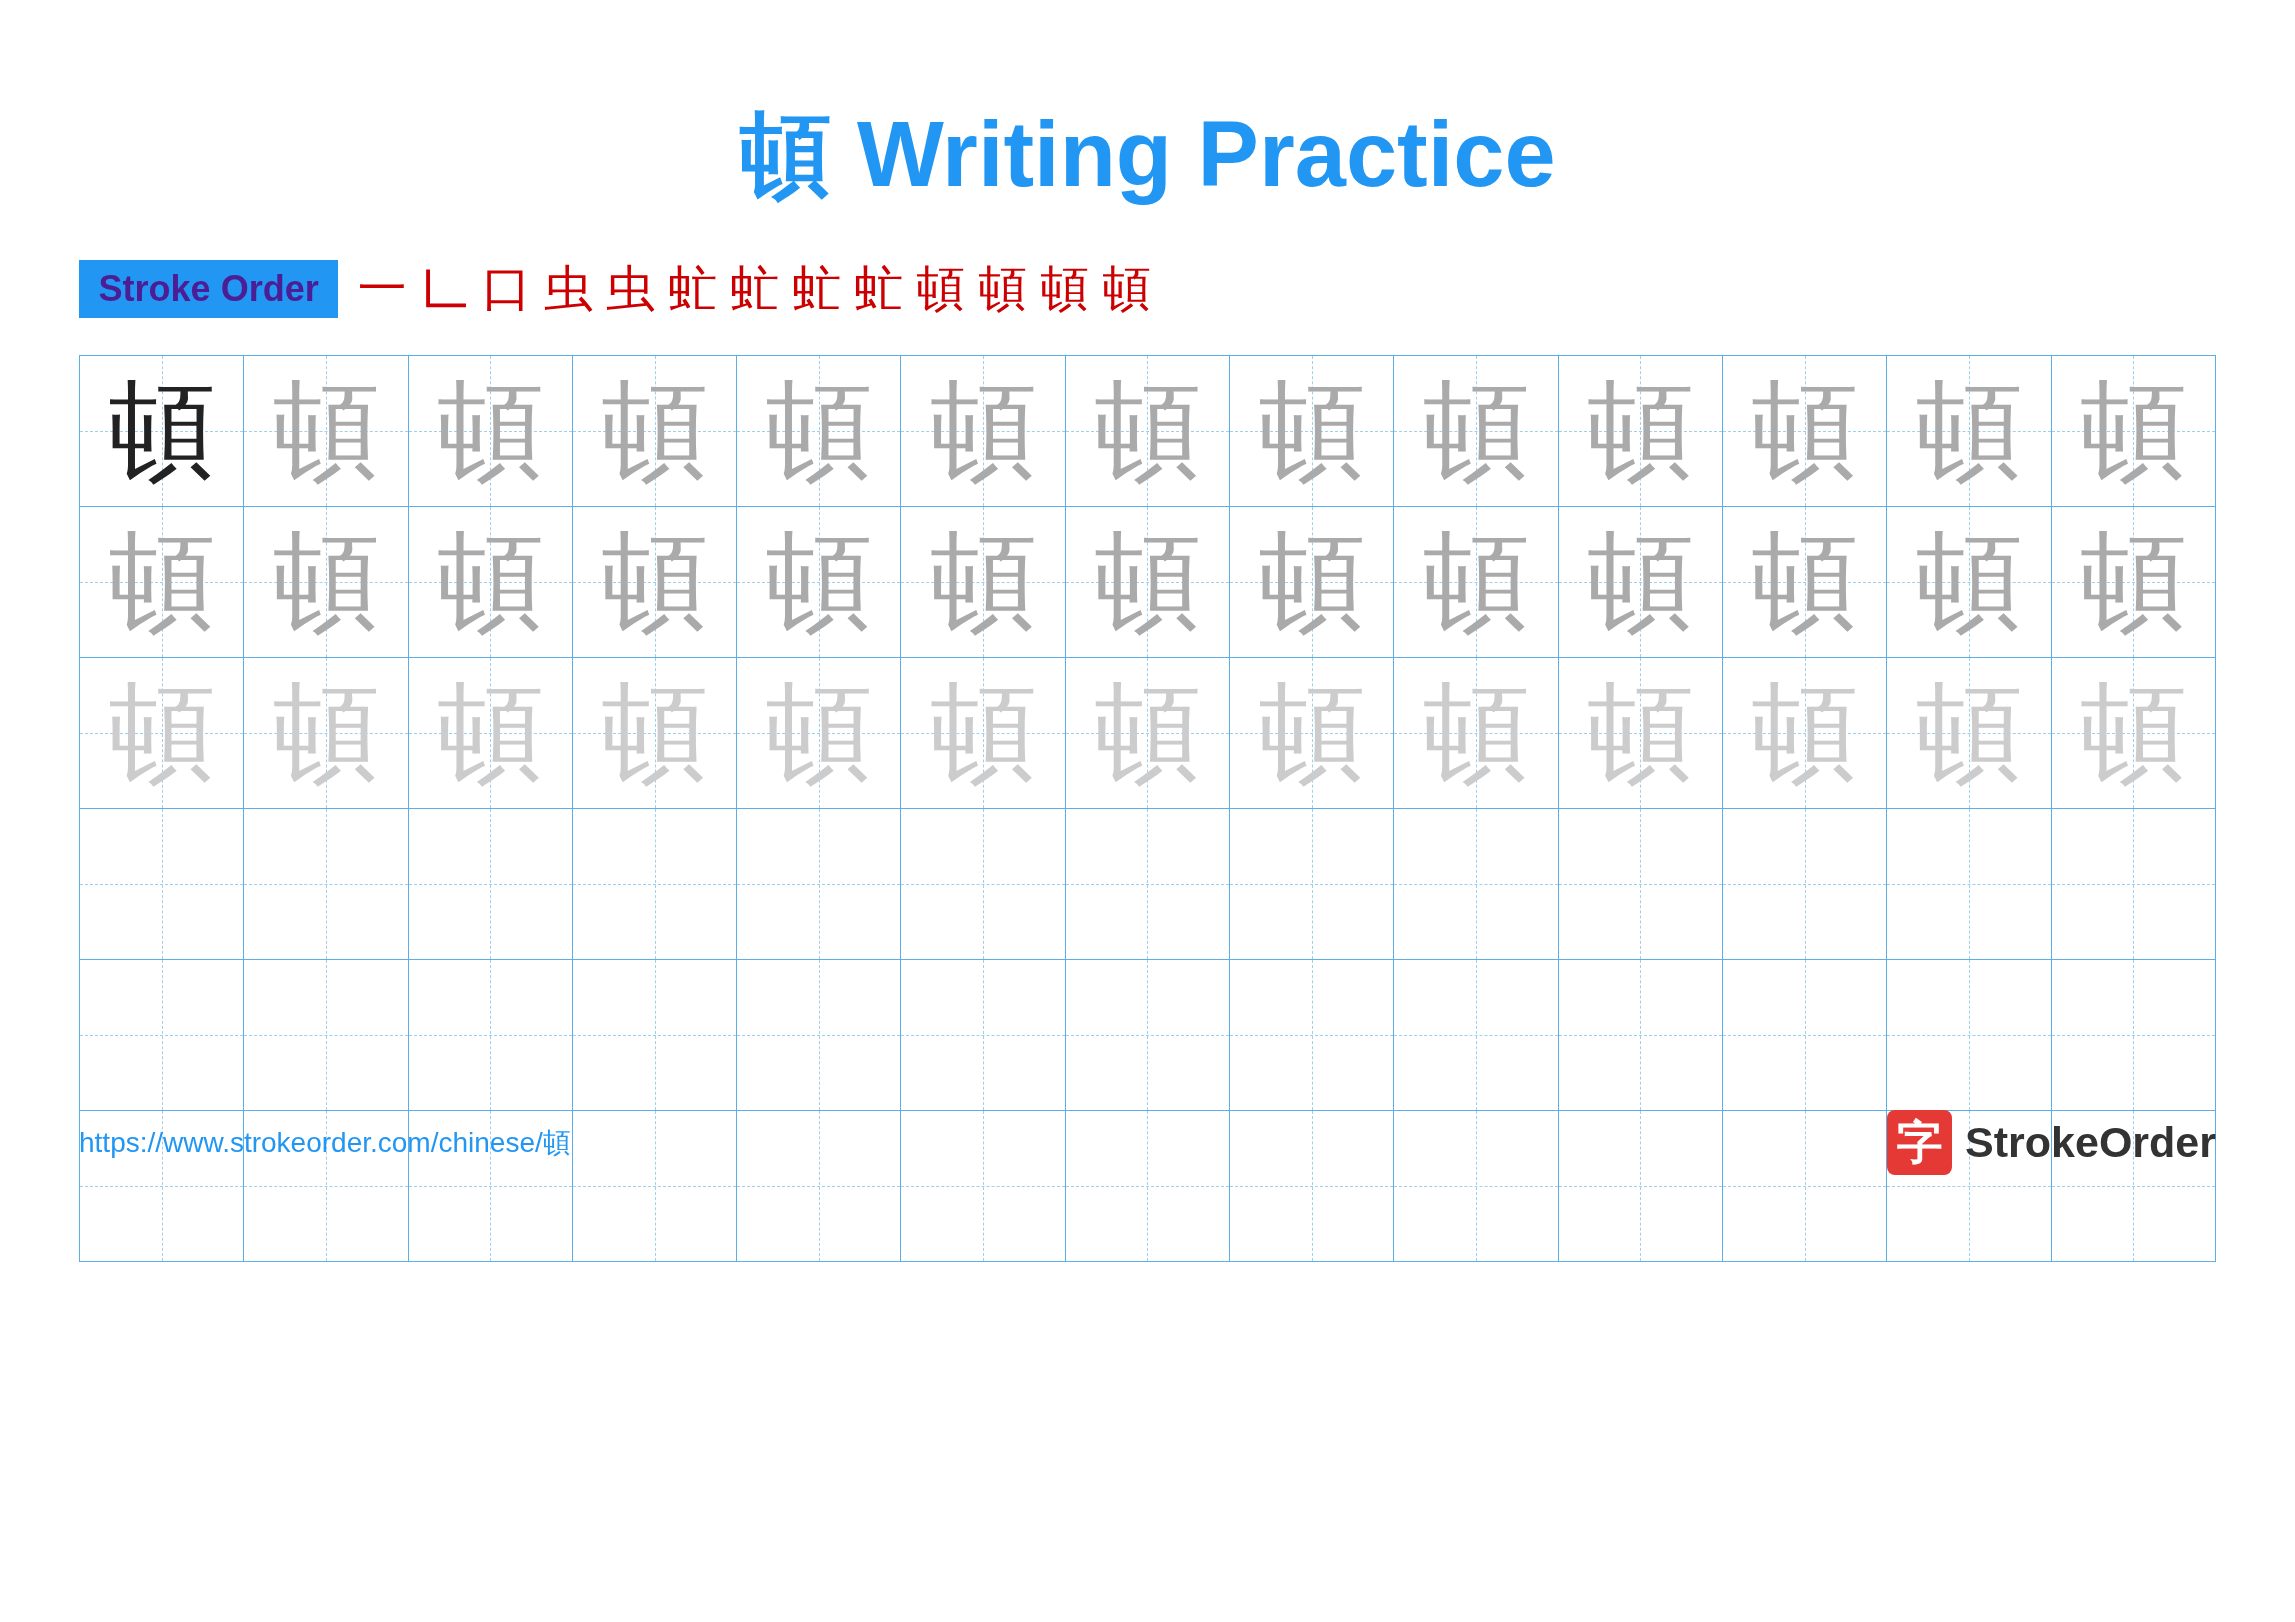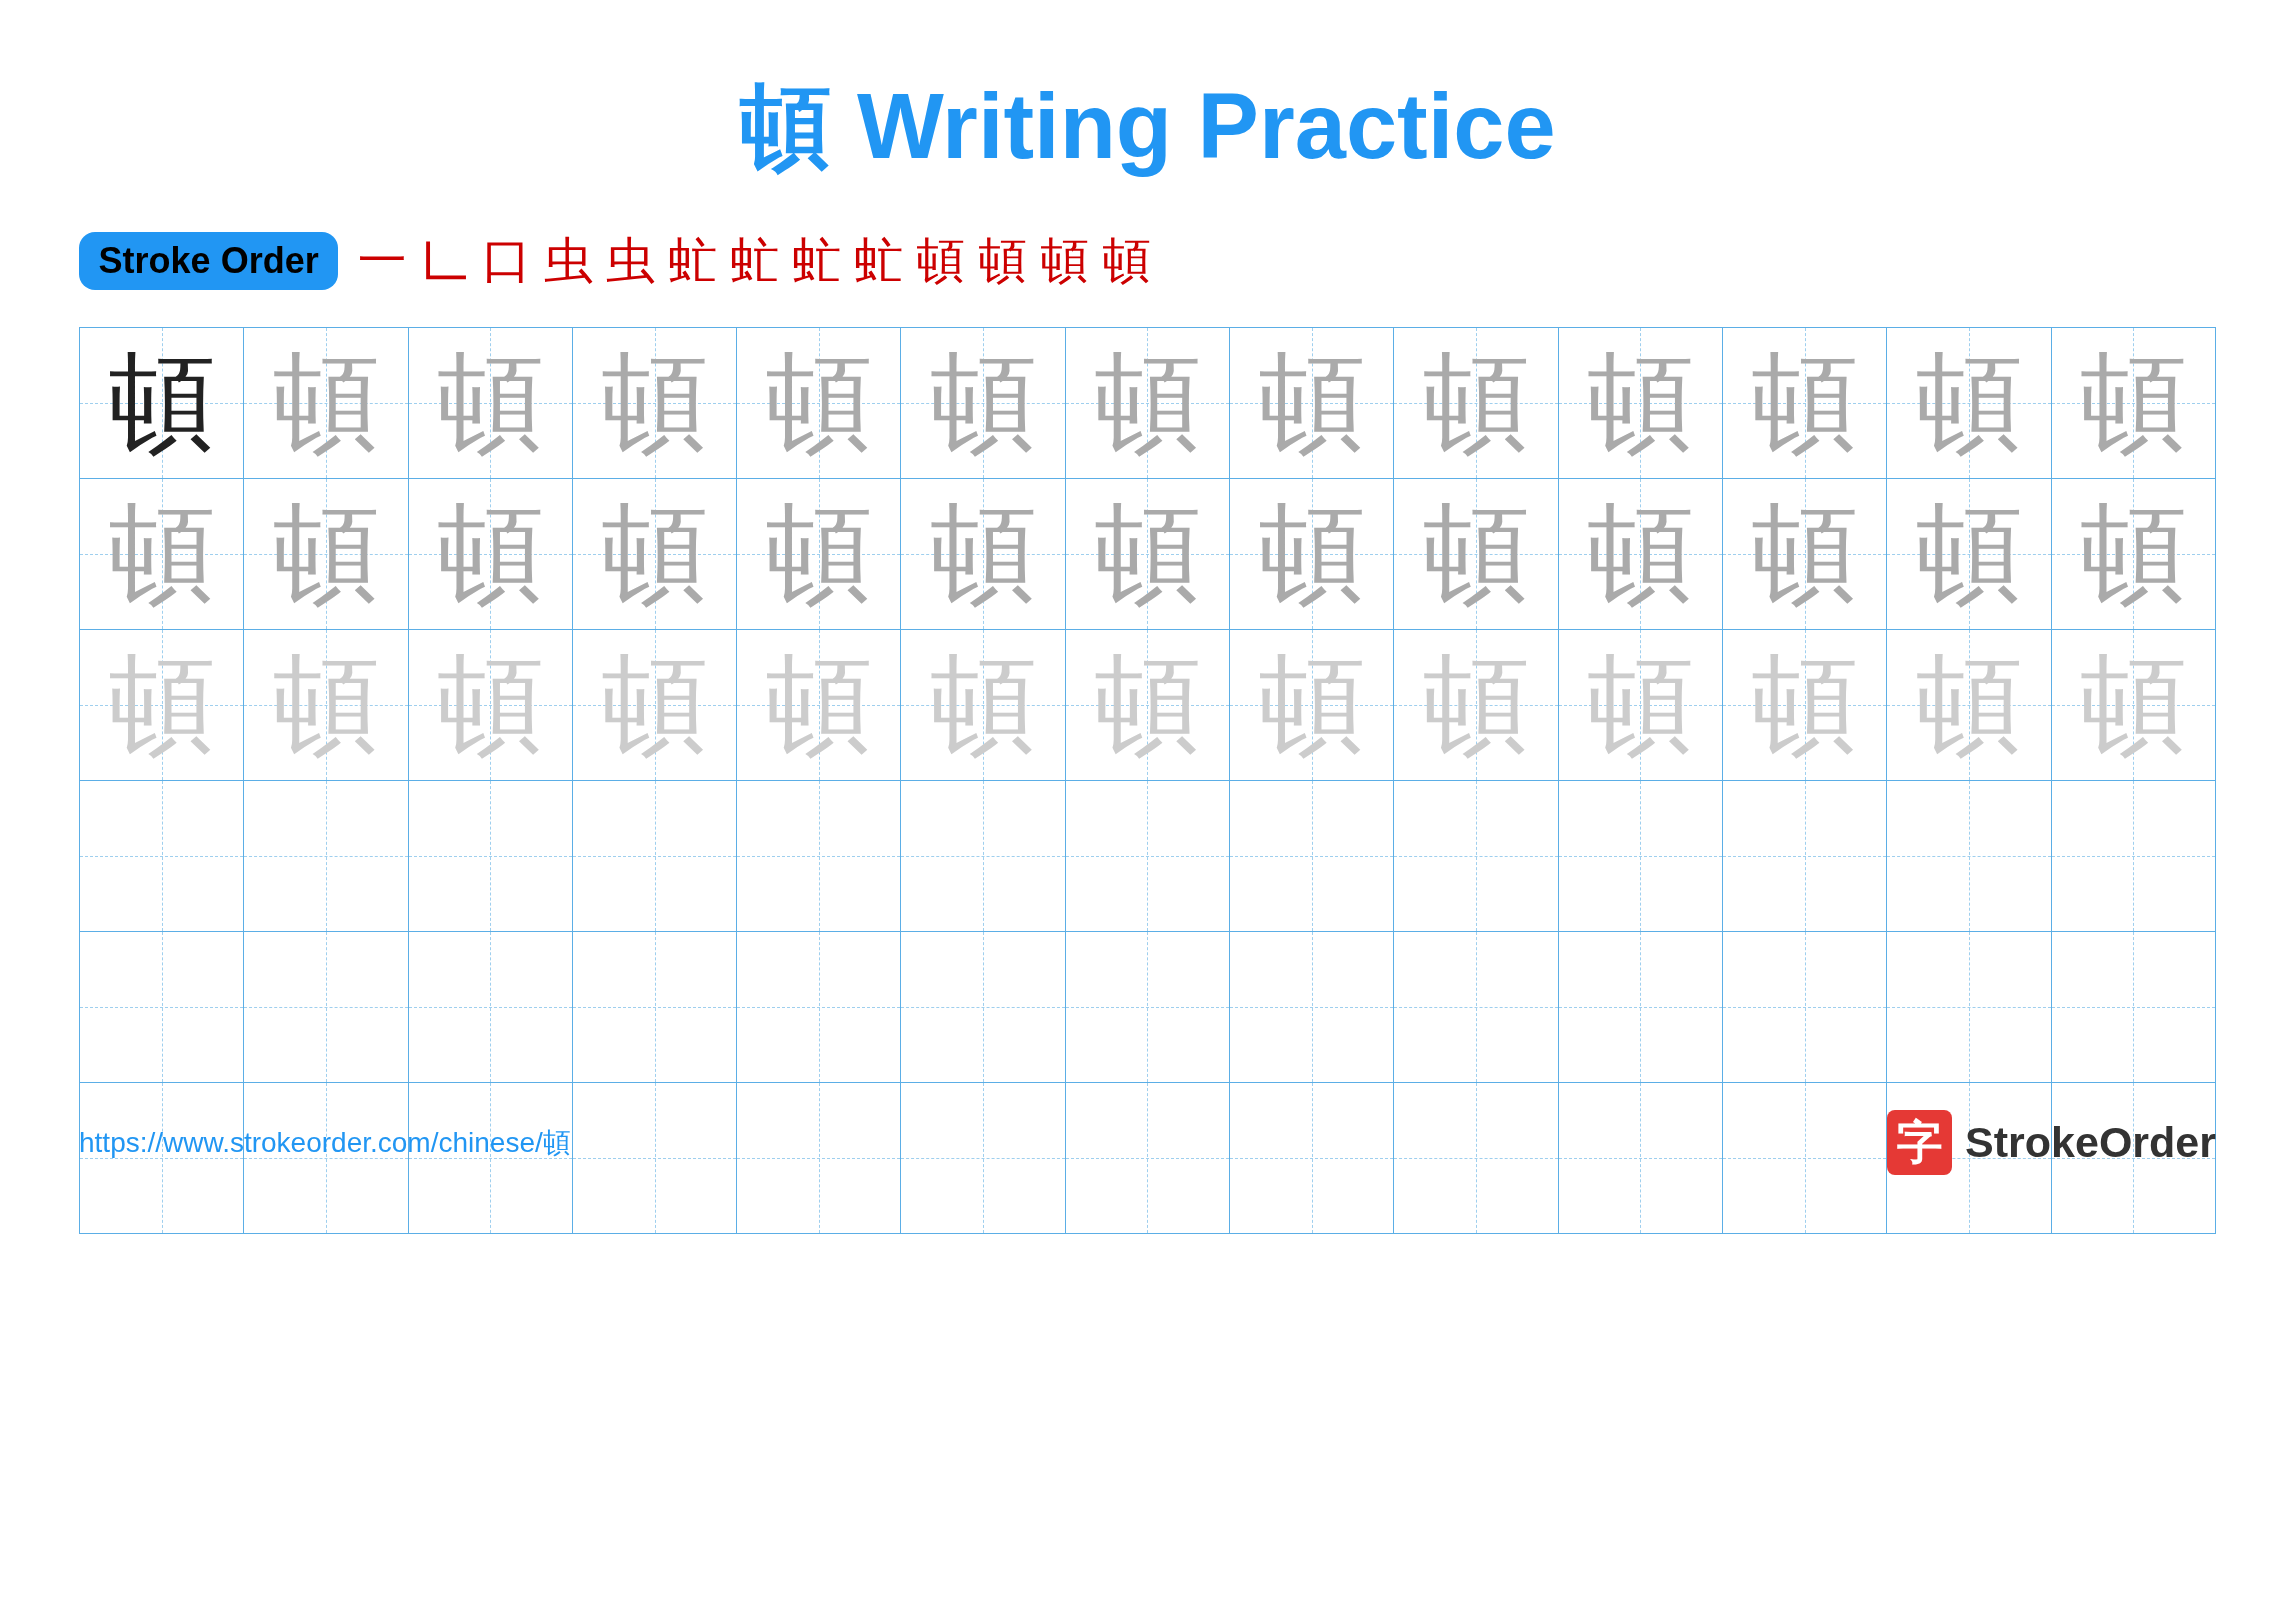--- a/index.html
+++ b/index.html
@@ -10,46 +10,46 @@
       height: 1622px;
       position: relative;
       overflow: hidden;
     }
 
     .page {
       width: 2295px;
       height: 1227px;
       background: #fff;
       position: relative;
-      padding: 52px 79px;
+      padding: 80px 79px;
     }
 
     .title {
       text-align: center;
       font-size: 92px;
       color: #2196F3;
       font-weight: bold;
       margin-bottom: 39px;
       margin-top: 13px;
     }
 
     .stroke-order-row {
       display: flex;
       align-items: center;
       margin-bottom: 33px;
       gap: 19.6px;
     }
 
     .stroke-order-badge {
       background: #2196F3;
-      color: #000000;
+      color: #4c1d95;
       font-size: 36px;
       font-weight: bold;
       padding: 7.9px 19.6px;
-      border-radius: 16px;
+      border-radius: 0;
       white-space: nowrap;
     }
 
     .stroke-steps {
       display: flex;
       align-items: center;
       gap: 13px;
       font-size: 49px;
       color: #cc0000;
     }

